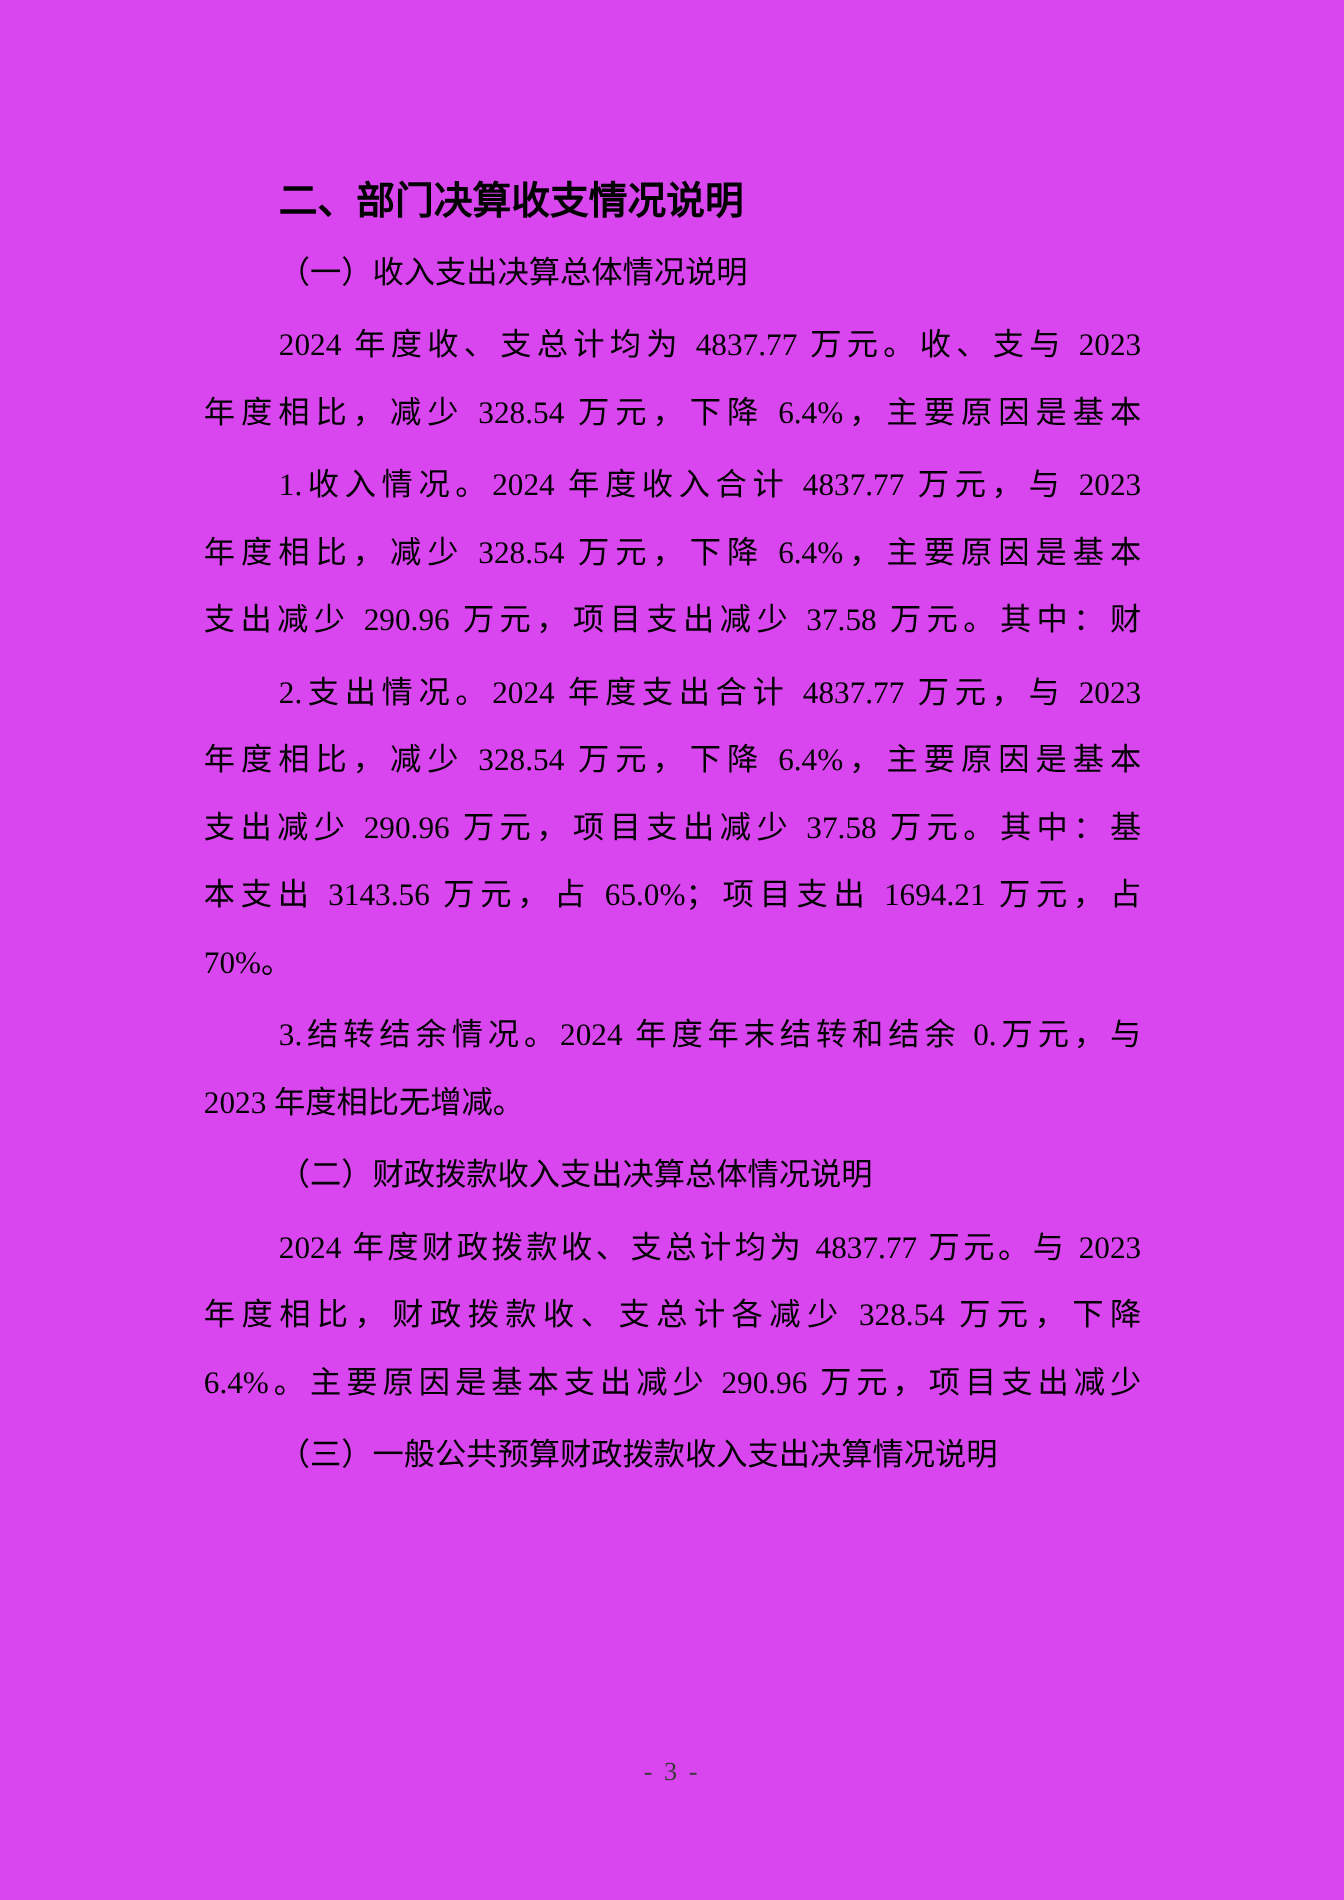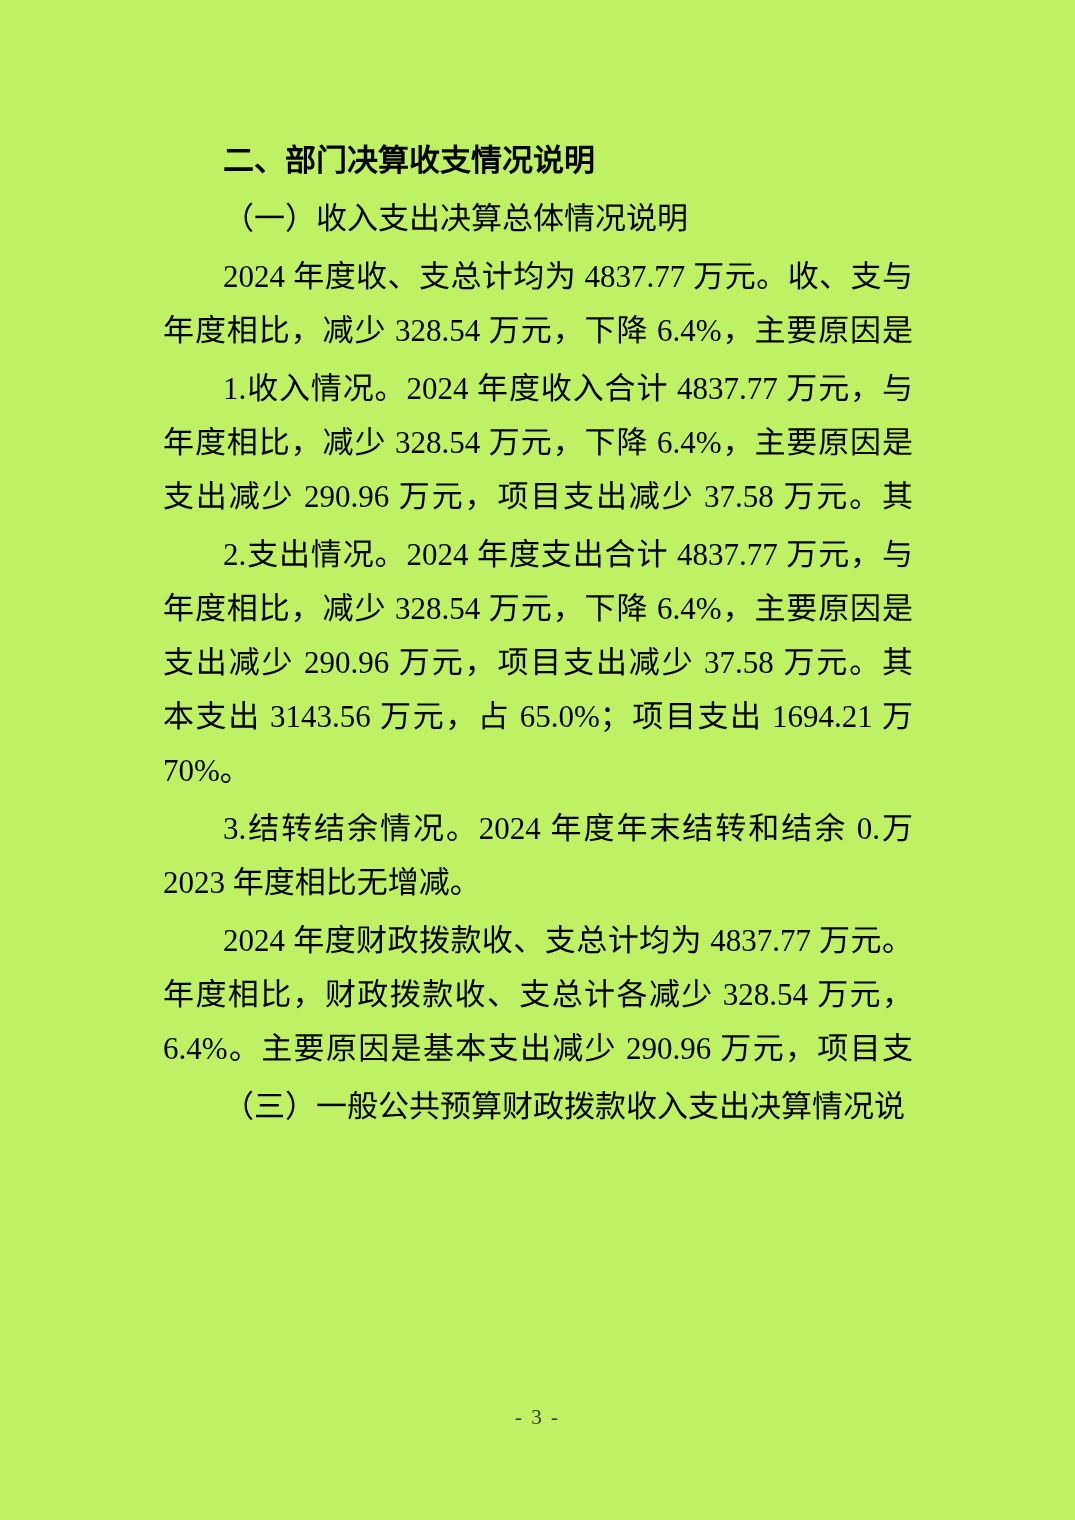--- a/index.html
+++ b/index.html
@@ -4,41 +4,41 @@
 <style>
   html, body {
     margin: 0;
     padding: 0;
     background: #ffffff;
   }
   .page {
     position: relative;
     width: 1075px;
     height: 1520px;
-    background: #bef264;
+    background: #d946ef;
     overflow: hidden;
     font-family: "Liberation Serif", "DejaVu Serif", serif;
     color: #000000;
   }
   .content {
     position: absolute;
     left: 163px;
     top: 134px;
     width: 750px;
   }
   .blk {
     margin: 0;
     padding: 0;
   }
   .blk + .blk {
     margin-top: 4px;
   }
   .line {
     display: block;
-    font-size: 31px;
+    font-size: 25px;
     line-height: 54px;
     height: 54px;
     overflow: hidden;
     text-align: left;
   }
   .full {
     text-align: justify;
     text-align-last: justify;
   }
   .indent {
@@ -96,20 +96,23 @@
       <span class="line full">支出减少 290.96 万元，项目支出减少 37.58 万元。其中：基</span>
       <span class="line full">本支出 3143.56 万元，占 65.0%；项目支出 1694.21 万元，占</span>
       <span class="line">70%。</span>
     </p>
 
     <p class="blk para">
       <span class="line full indent">3.结转结余情况。2024 年度年末结转和结余 0.万元，与</span>
       <span class="line">2023 年度相比无增减。</span>
     </p>
 
+    <h3 class="blk h2">
+      <span class="line indent">（二）财政拨款收入支出决算总体情况说明</span>
+    </h3>
 
     <p class="blk para">
       <span class="line full indent">2024 年度财政拨款收、支总计均为 4837.77 万元。与 2023</span>
       <span class="line full">年度相比，财政拨款收、支总计各减少 328.54 万元，下降</span>
       <span class="line full">6.4%。主要原因是基本支出减少 290.96 万元，项目支出减少</span>
     </p>
 
     <h3 class="blk h2">
       <span class="line indent">（三）一般公共预算财政拨款收入支出决算情况说明</span>
     </h3>

